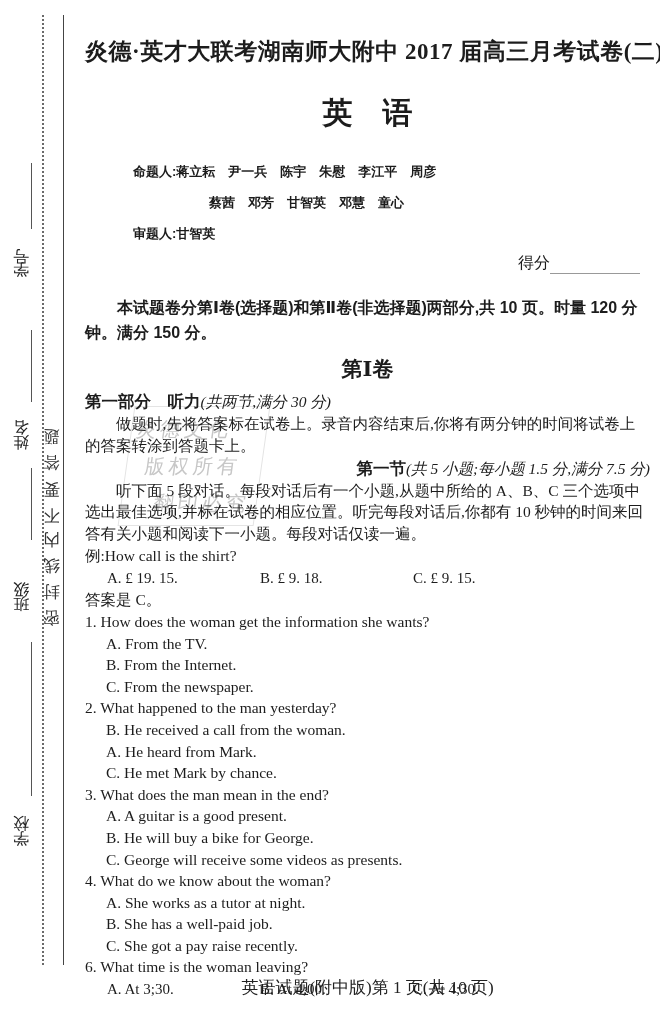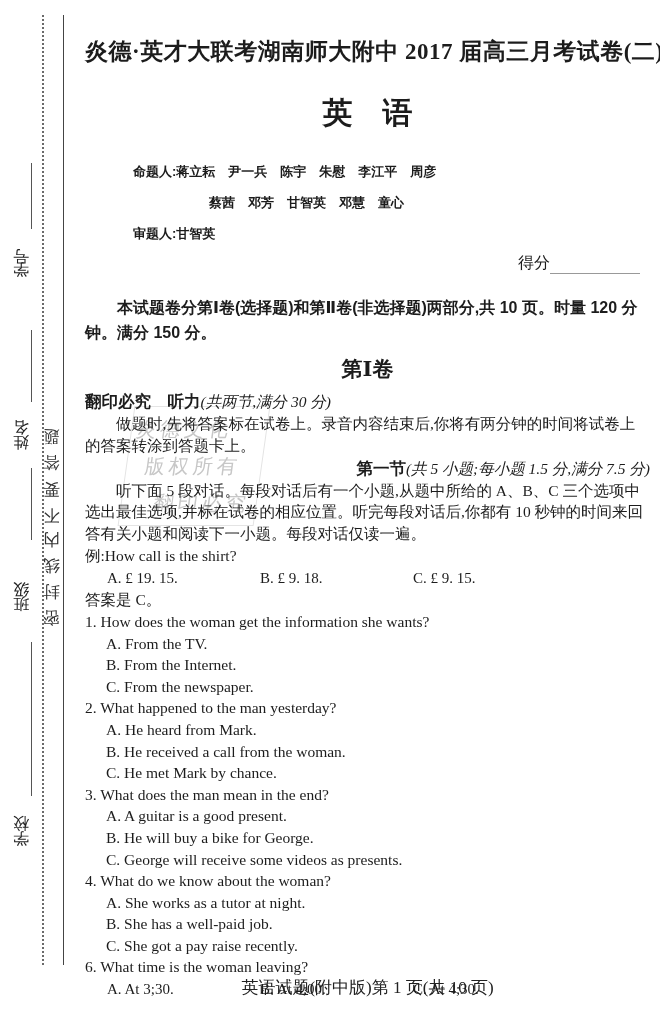--- a/index.html
+++ b/index.html
@@ -106,21 +106,21 @@
 
     <div class="score-row">
       <span>得分</span><span class="blank"></span>
     </div>
 
     <div class="notice">本试题卷分第Ⅰ卷(选择题)和第Ⅱ卷(非选择题)两部分,共 10 页。时量 120 分钟。满分 150 分。</div>
 
     <div class="vol-title">第Ⅰ卷</div>
 
     <div class="part-heading">
-      <span class="bold-sans">翻印必究　听力</span><span class="kai">(共两节,满分 30 分)</span>
+      <span class="bold-sans">第一部分　听力</span><span class="kai">(共两节,满分 30 分)</span>
     </div>
 
     <div class="para">做题时,先将答案标在试卷上。录音内容结束后,你将有两分钟的时间将试卷上的答案转涂到答题卡上。</div>
 
     <div class="part-heading" style="margin-top:0;text-align:right;">
       <span class="bold-sans">第一节</span><span class="kai">(共 5 小题;每小题 1.5 分,满分 7.5 分)</span>
     </div>
 
     <div class="para">听下面 5 段对话。每段对话后有一个小题,从题中所给的 A、B、C 三个选项中选出最佳选项,并标在试卷的相应位置。听完每段对话后,你都有 10 秒钟的时间来回答有关小题和阅读下一小题。每段对话仅读一遍。</div>
 
@@ -134,22 +134,22 @@
 
     <div class="questions" id="questions">
         <div>
           <div class="q-line">1. How does the woman get the information she wants?</div>
           <div class="q-opt">A. From the TV.</div>
           <div class="q-opt">B. From the Internet.</div>
           <div class="q-opt">C. From the newspaper.</div>
         </div>
         <div>
           <div class="q-line">2. What happened to the man yesterday?</div>
+          <div class="q-opt">B. He received a call from the woman.</div>
           <div class="q-opt">A. He heard from Mark.</div>
-          <div class="q-opt">B. He received a call from the woman.</div>
           <div class="q-opt">C. He met Mark by chance.</div>
         </div>
         <div>
           <div class="q-line">3. What does the man mean in the end?</div>
           <div class="q-opt">A. A guitar is a good present.</div>
           <div class="q-opt">B. He will buy a bike for George.</div>
           <div class="q-opt">C. George will receive some videos as presents.</div>
         </div>
         <div>
           <div class="q-line">4. What do we know about the woman?</div>

